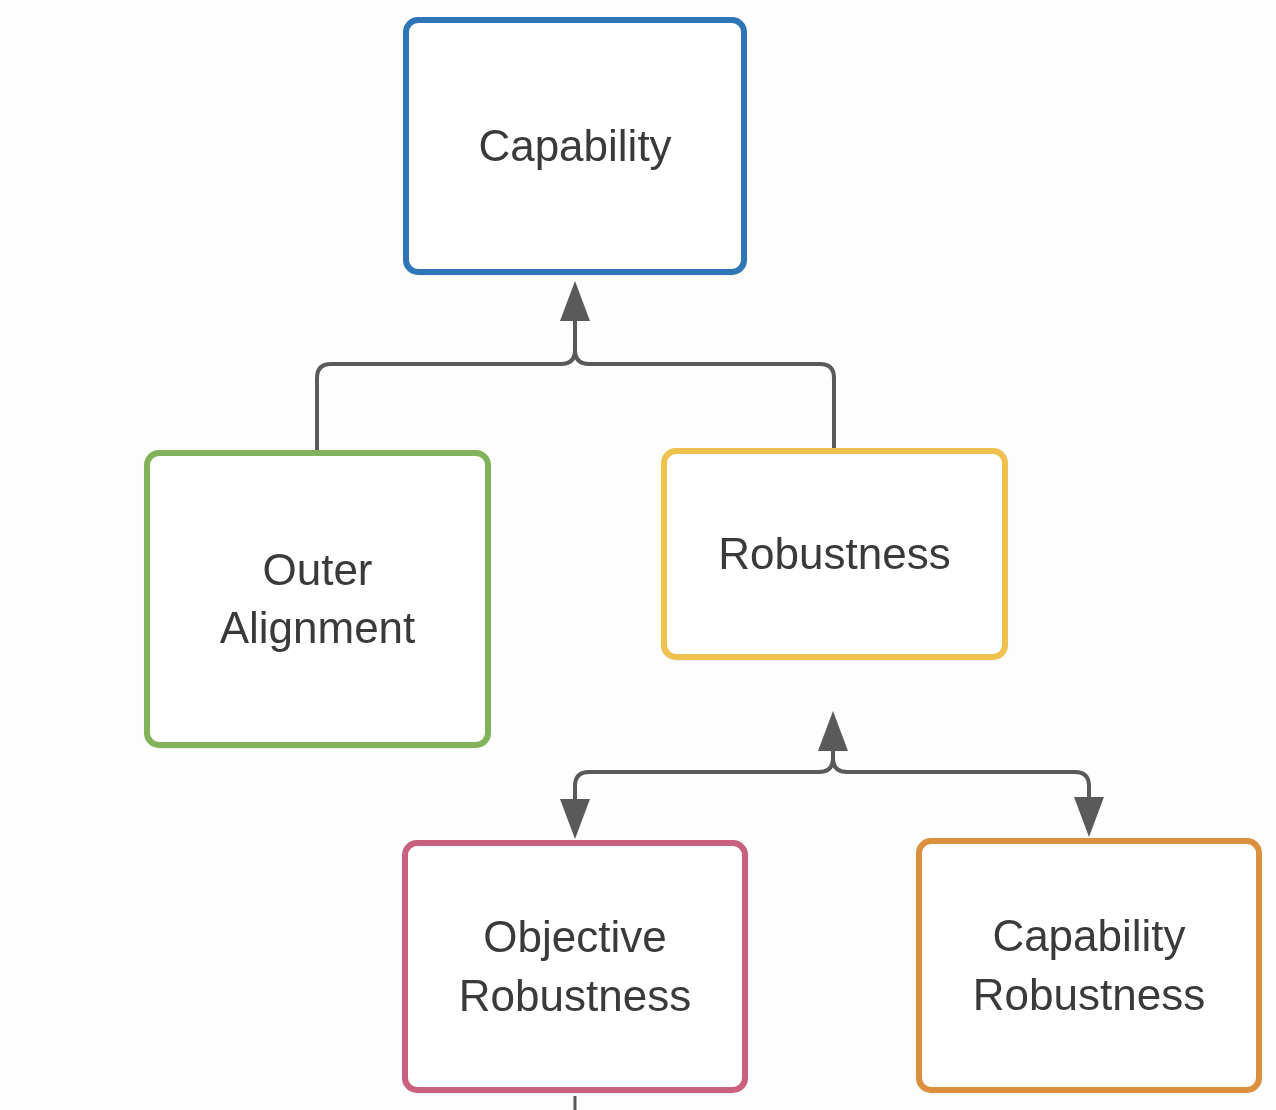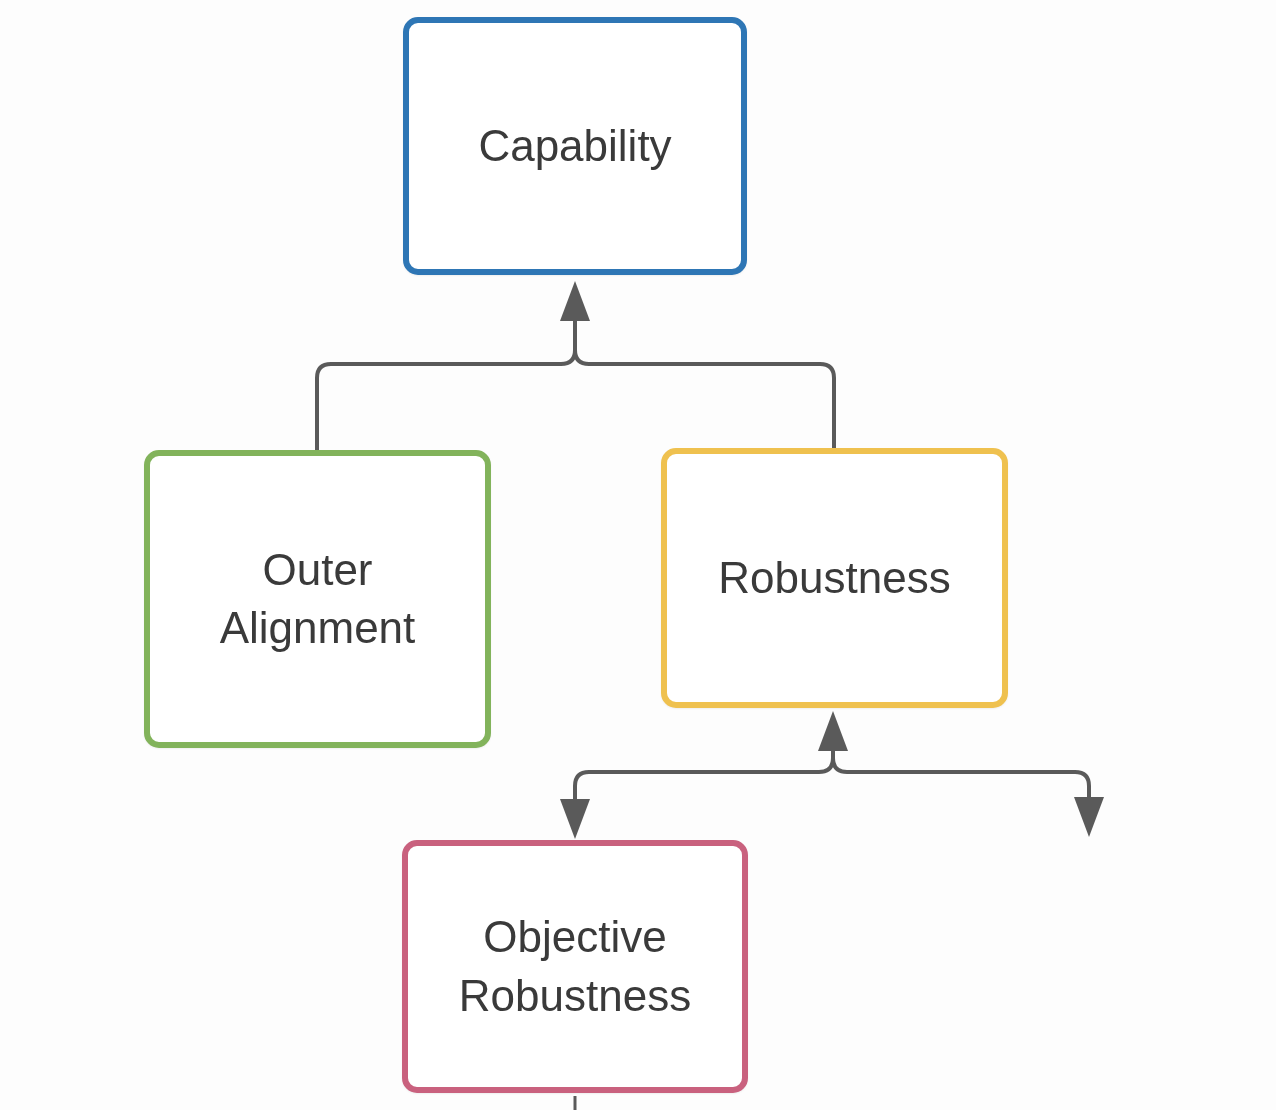--- a/index.html
+++ b/index.html
@@ -79,22 +79,25 @@
   </svg>
 
   <div class="node" style="left: 403px; top: 17px; width: 344px; height: 258px; border-color: rgb(46, 118, 181);">
     <div class="node-label">Capability</div>
   </div>
 
   <div class="node" style="left: 144px; top: 450px; width: 347px; height: 298px; border-color: rgb(130, 179, 91);">
     <div class="node-label">Outer Alignment</div>
   </div>
 
-  <div class="node" style="left: 661px; top: 448px; width: 347px; height: 260px; border-color: rgb(239, 193, 79);">
+  <div class="node" style="left: 661px; top: 448px; width: 347px; height: 212px; border-color: rgb(239, 193, 79);">
     <div class="node-label">Robustness</div>
   </div>
 
   <div class="node" style="left: 402px; top: 840px; width: 346px; height: 253px; border-color: rgb(201, 97, 126);">
     <div class="node-label">Objective Robustness</div>
   </div>
 
+  <div class="node" style="left: 916px; top: 838px; width: 346px; height: 255px; border-color: rgb(220, 143, 61);">
+    <div class="node-label">Capability Robustness</div>
+  </div>
 
 </div>
 
 </body></html>

